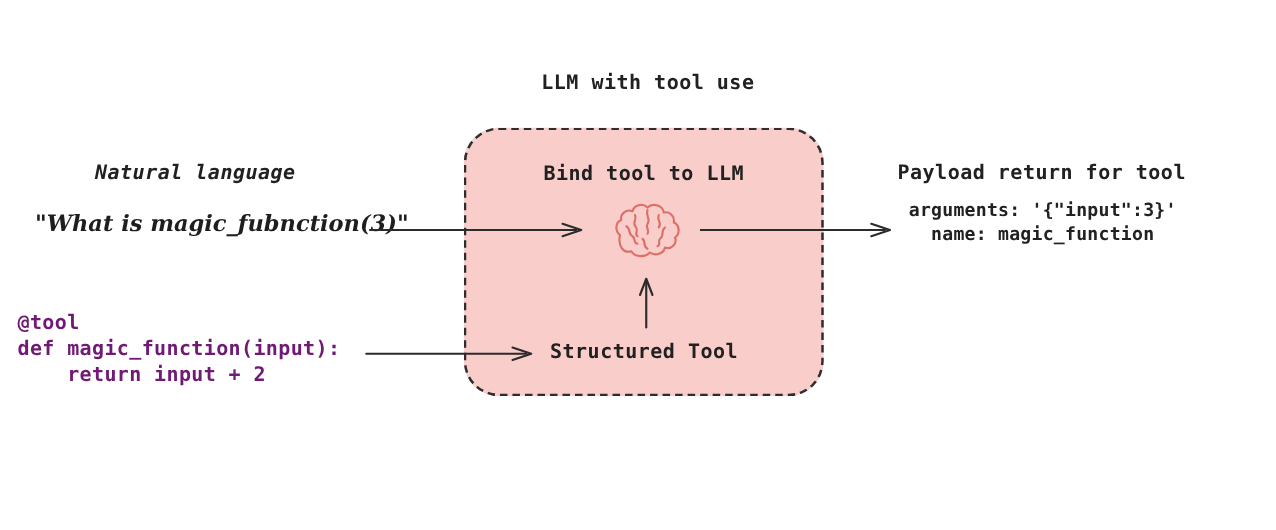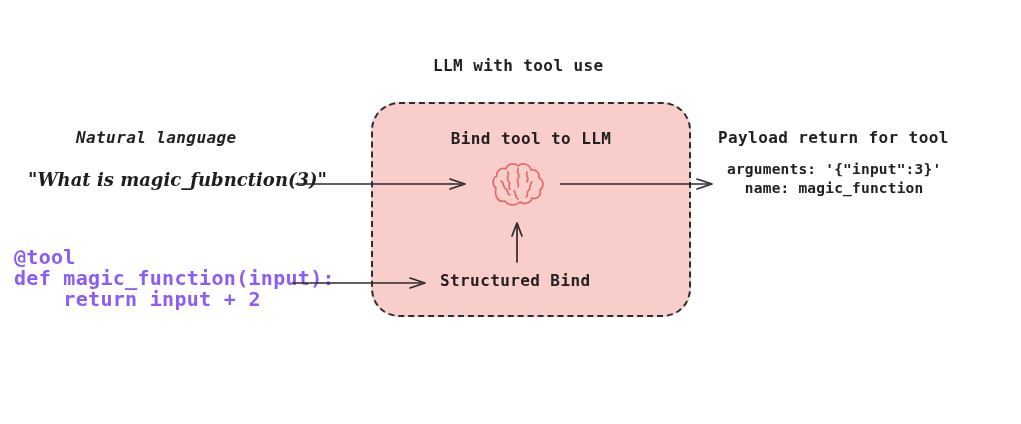--- a/index.html
+++ b/index.html
@@ -33,40 +33,40 @@
     font-size: 18px;
     line-height: 1;
     color: #1e1e1e;
     white-space: pre;
   }
   pre.code {
     left: 14px; top: 247px;
     margin: 0;
     font-family: "DejaVu Sans Mono", "Liberation Mono", monospace;
     font-weight: 600;
-    font-size: 20px;
+    font-size: 16px;
     line-height: 21px;
     letter-spacing: 0.3px;
-    color: #8b5cf6;
+    color: #701a75;
     white-space: pre;
   }
   pre.payload {
     left: 727px; top: 160px;
     margin: 0;
     font-family: "DejaVu Sans Mono", "Liberation Mono", monospace;
     font-weight: 600;
     font-size: 14.5px;
     line-height: 19px;
     letter-spacing: 0.2px;
     color: #212121;
     white-space: pre;
   }
   .llm-box {
     left: 371px; top: 102px;
-    width: 320px; height: 215px;
+    width: 288px; height: 215px;
     box-sizing: border-box;
     background: #f8cdca;
     border: 2.2px dashed #2d2d2d;
     border-radius: 28px;
     text-decoration: underline;
   }
   .box-heading {
     position: absolute;
     left: 0; right: 0;
     top: 27px;
@@ -100,21 +100,21 @@
         <path d="M21,11 C23,15 18,17 22,21 C24,24 20,26 23,28"></path>
         <path d="M31,7 C29,12 34,14 31,18 C29,21 33,23 31,26"></path>
         <path d="M40,11 C38,15 43,17 40,21"></path>
         <path d="M14,20 C18,22 15,26 19,28 C22,30 19,33 23,34"></path>
         <path d="M45,21 C41,24 45,27 41,30 C39,32 42,35 39,36"></path>
         <path d="M27,30 C30,32 27,36 31,38"></path>
       </g>
     </svg>
   </div>
 
-  <div class="abs mono structured">Structured Bind</div>
+  <div class="abs mono structured">Structured Tool</div>
 
   <div class="abs mono right-heading">Payload return for tool</div>
   <pre class="abs payload">arguments: '{"input":3}'
   name: magic_function</pre>
 
   <svg class="arrow" style="left:295px; top:176px;" width="180" height="16">
     <g fill="none" stroke="#2b2b2b" stroke-width="1.7" stroke-linecap="round" stroke-linejoin="round">
       <line x1="1" y1="8" x2="166" y2="8"></line>
       <polyline points="155,3 170,8 155,13"></polyline>
     </g>

